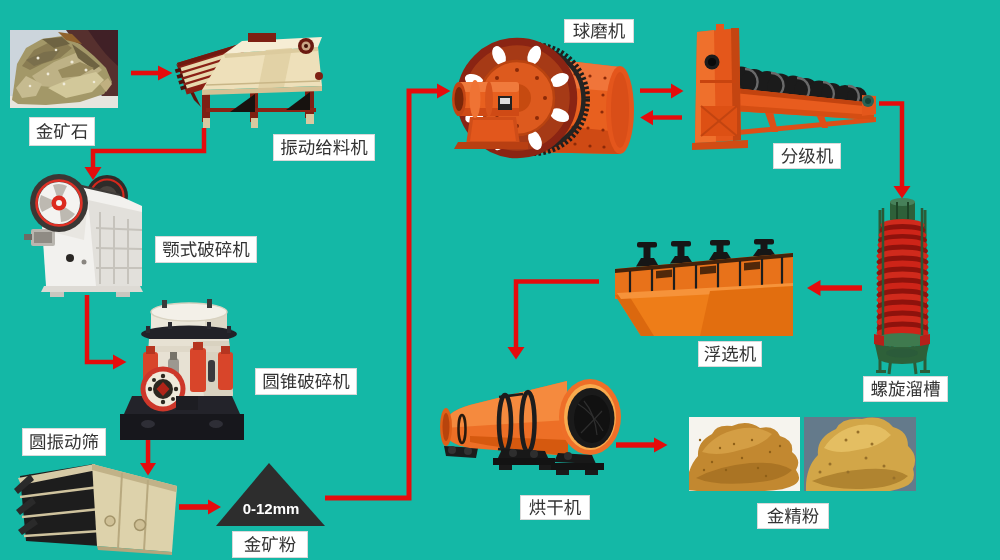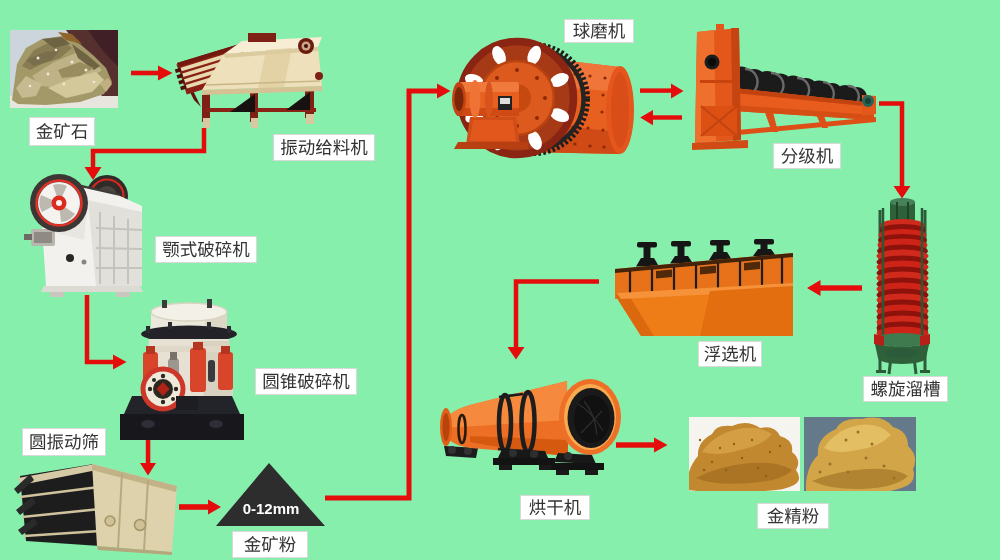--- a/index.html
+++ b/index.html
@@ -1,16 +1,16 @@
 <!DOCTYPE html>
 <html><head>
 <meta charset="utf-8">
 <style>
 html,body{margin:0;padding:0;}
-#canvas{position:relative;width:1000px;height:560px;background:#86efac;overflow:hidden;font-family:"Liberation Sans",sans-serif;}
+#canvas{position:relative;width:1000px;height:560px;background:#14b8a6;overflow:hidden;font-family:"Liberation Sans",sans-serif;}
 </style>
 </head>
 <body>
 <div id="canvas">
 <svg width="1000" height="560" viewBox="0 0 1000 560" style="position:absolute;left:0;top:0">
 
 <g fill="#e50c0c">
   <rect x="131" y="70.7" width="28" height="4.6"></rect>
         <polygon points="158,65.5 158,80.5 172.5,73"></polygon>
   <path d="M204,128 L204,151 L93,151 L93,167" stroke="#e50c0c" stroke-width="4.5" fill="none"></path>

